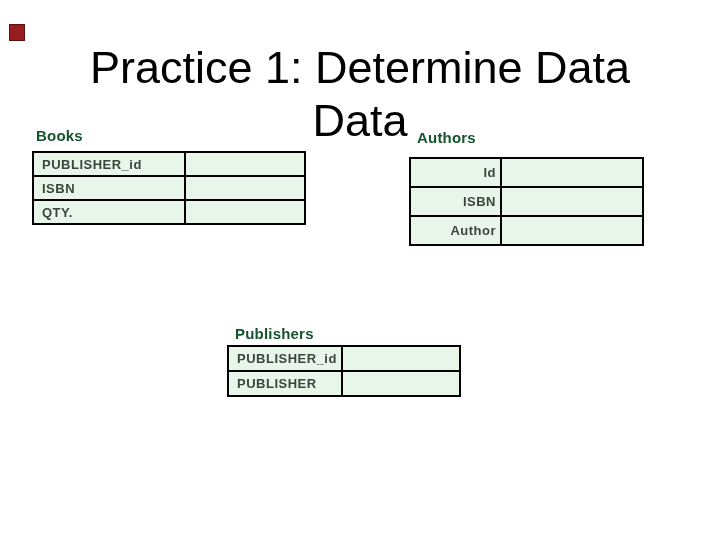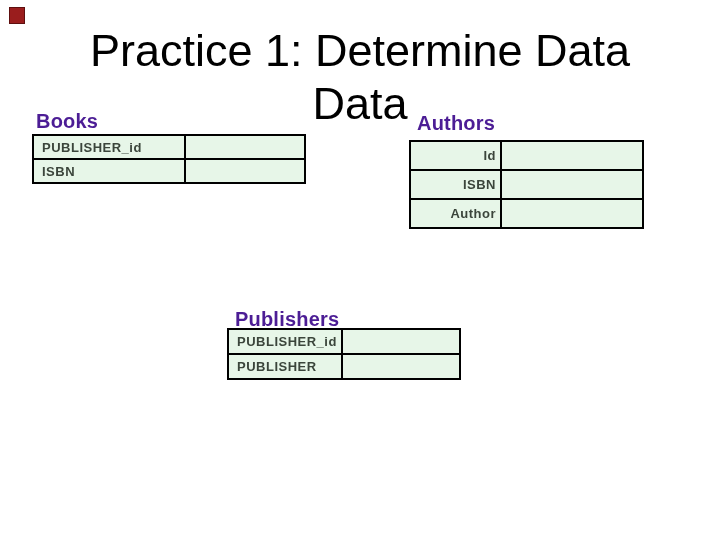--- a/index.html
+++ b/index.html
@@ -7,20 +7,21 @@
     padding: 0;
     background: #ffffff;
     font-family: "Liberation Sans", sans-serif;
   }
   .slide {
     position: relative;
     width: 720px;
     height: 400px;
     background: #ffffff;
     overflow: hidden;
+    margin-top: 17px;
   }
 
   
   .corner-square {
     position: absolute;
     left: 9px;
     top: 7px;
     width: 14px;
     height: 15px;
     background: #9a1d1d;
@@ -38,22 +39,22 @@
     font-size: 45px;
     line-height: 53px;
     font-weight: 400;
     letter-spacing: 0px;
   }
   .slide-title .line { display: block; }
 
   
   .tbl-label {
     position: absolute;
-    color: #4c1d95;
-    font-size: 20px;
+    color: #14532d;
+    font-size: 15px;
     font-weight: 600;
     letter-spacing: 0.2px;
     white-space: nowrap;
   }
   .books-label      { left: 36px;  top: 110px; }
   .authors-label    { left: 417px; top: 112px; }
   .publishers-label { left: 235px; top: 308px; }
 
   
   table.schema {
@@ -103,20 +104,24 @@
       </colgroup>
     <tbody>
     <tr>
       <td>PUBLISHER_id</td>
       <td></td>
     </tr>
     <tr>
       <td>ISBN</td>
       <td></td>
     </tr>
+    <tr>
+      <td>QTY.</td>
+      <td></td>
+    </tr>
   </tbody>
     </table>
 
   <div class="tbl-label authors-label">Authors</div>
   <table class="schema authors-table">
     <colgroup>
         <col style="width:91px">
         <col style="width:142px">
       </colgroup>
     <tbody>

